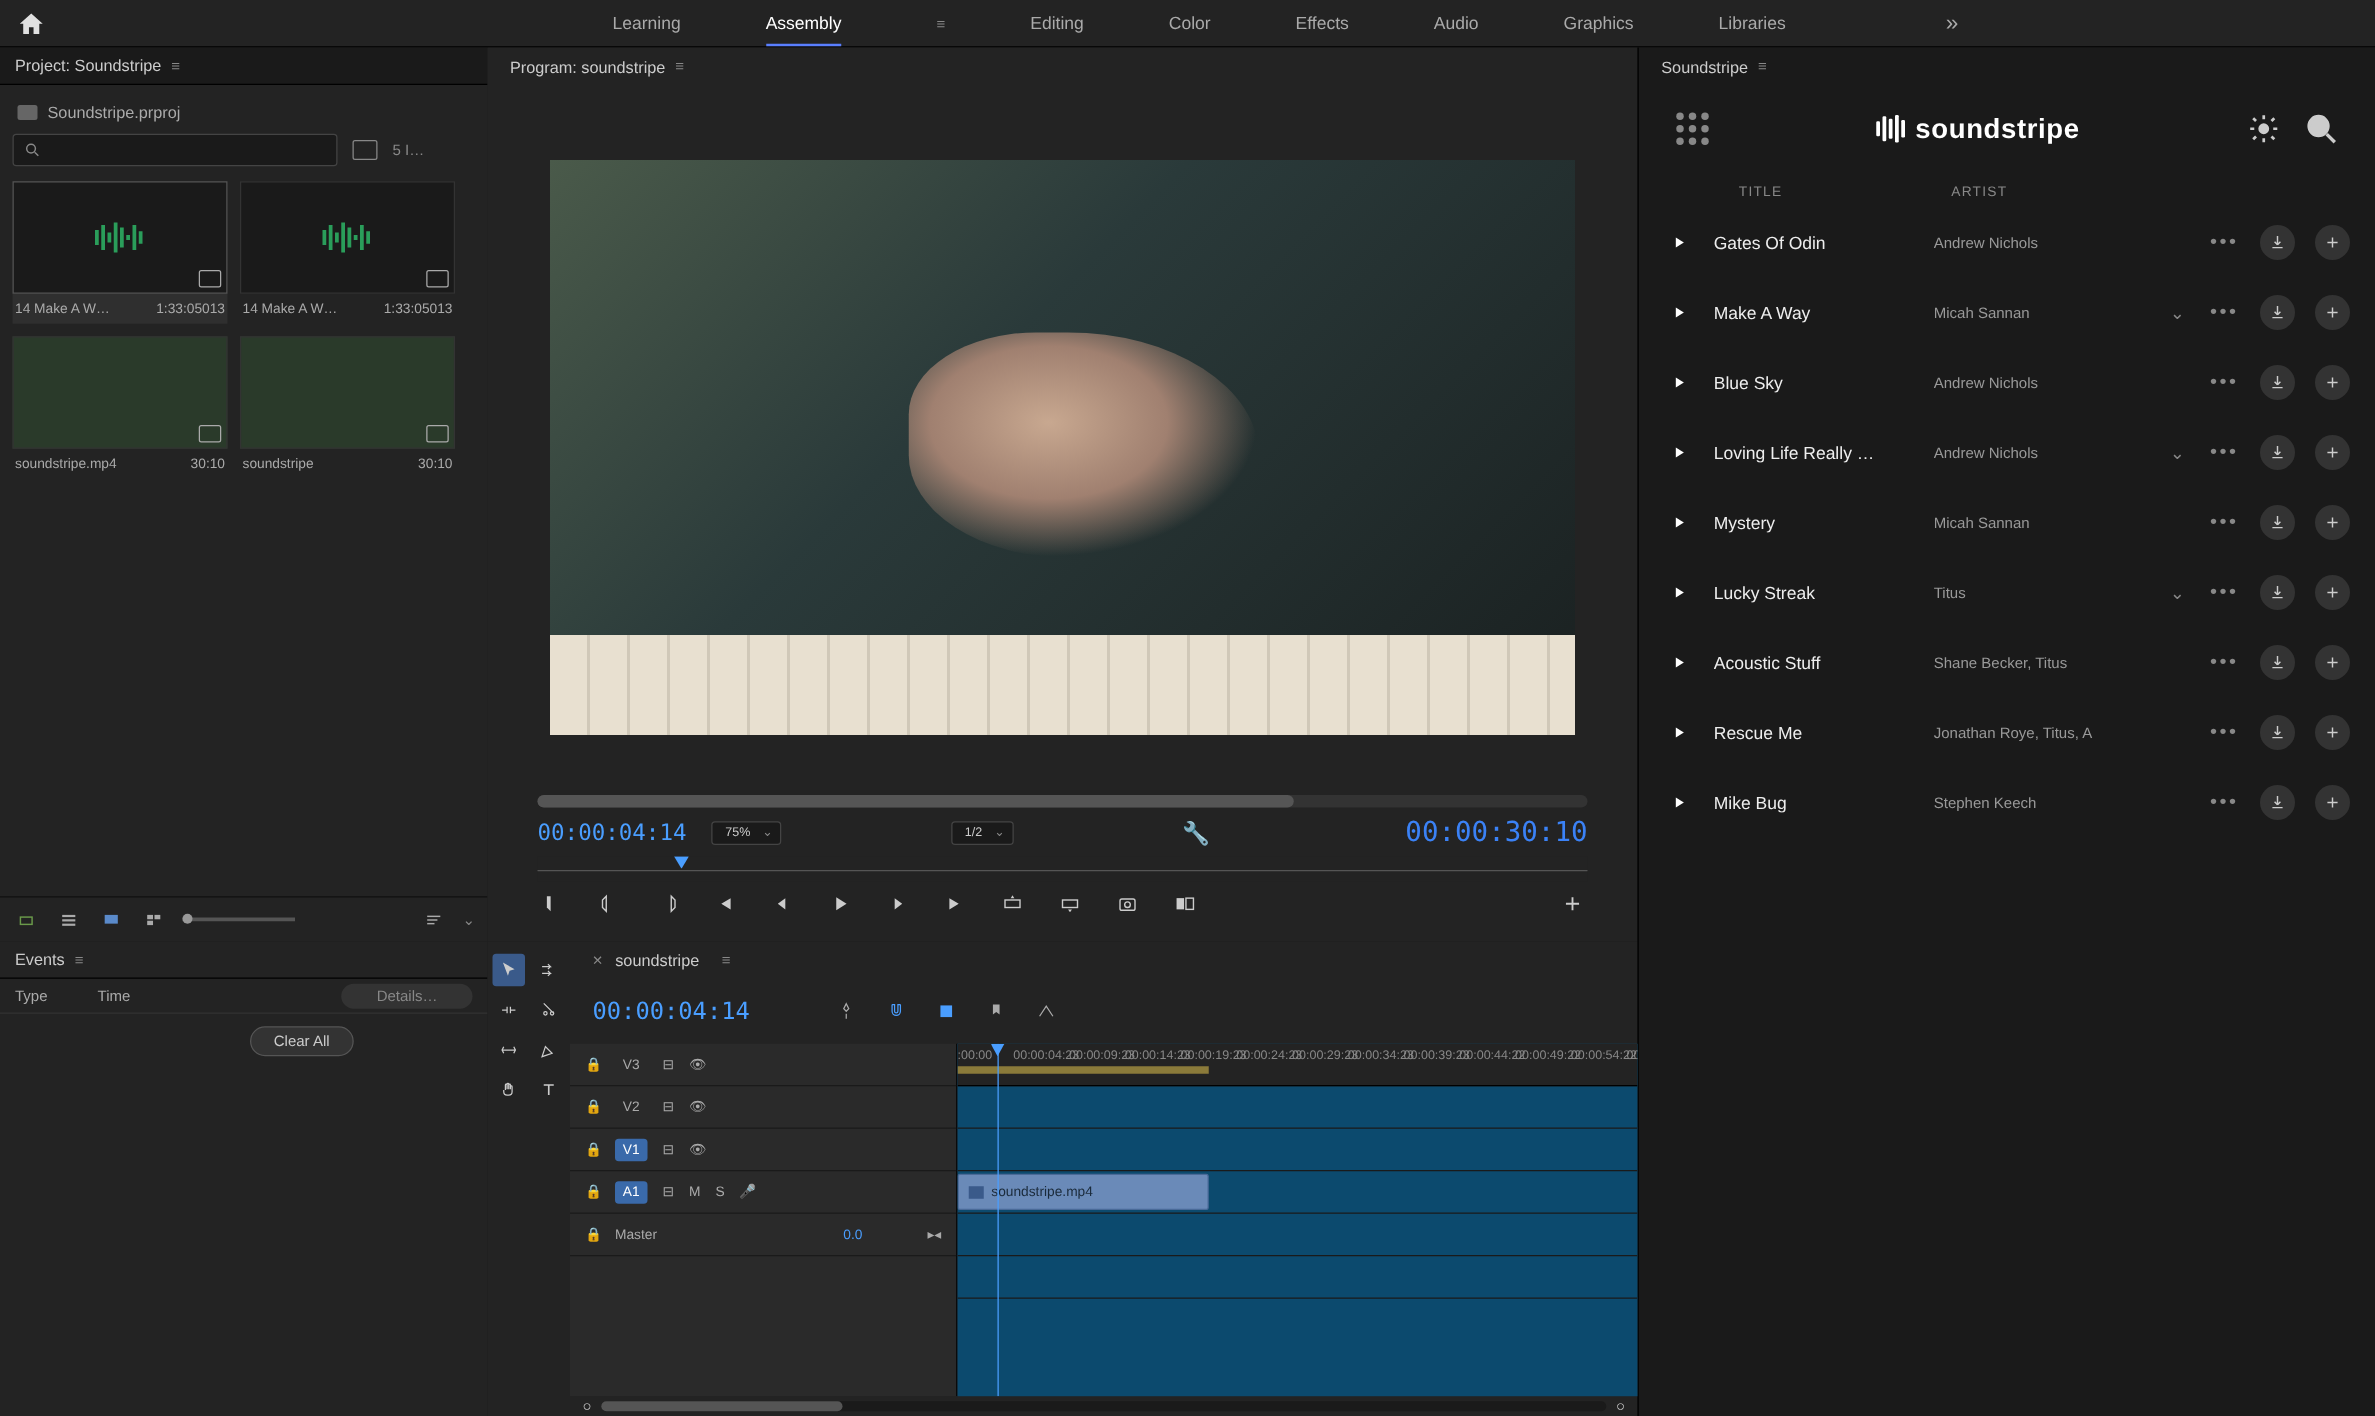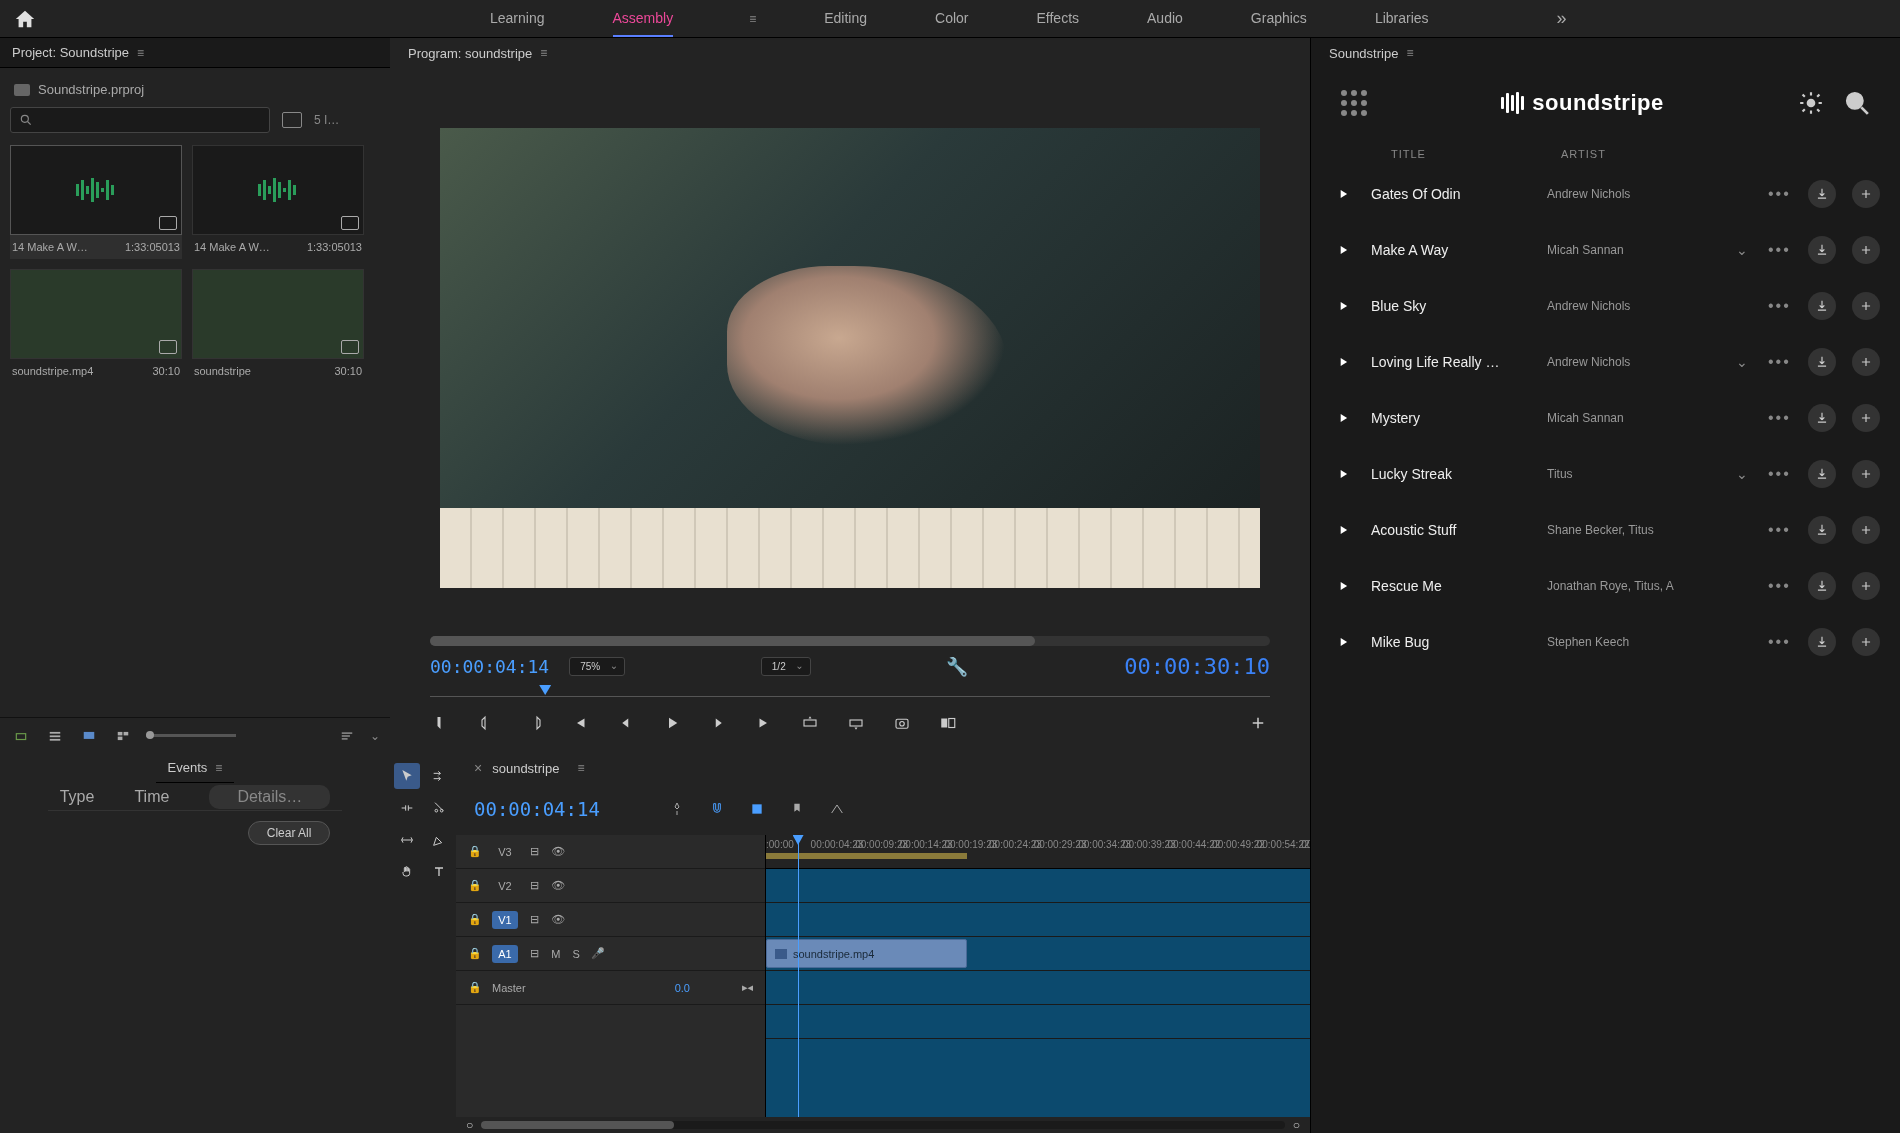--- a/index.html
+++ b/index.html
@@ -4,21 +4,21 @@
 <style>
 * { margin: 0; padding: 0; box-sizing: border-box; font-family: -apple-system, 'Segoe UI', sans-serif; }
 body { background: #1a1a1a; color: #ccc; font-size: 12px; overflow: hidden; width: 1900px; height: 1133px; }
 
 
 .topbar { height: 38px; background: #232323; display: flex; align-items: center; border-bottom: 1px solid #000; }
 .home-icon { width: 50px; display: flex; justify-content: center; }
 .home-icon svg { width: 22px; height: 22px; fill: #e0e0e0; }
 .workspace-tabs { display: flex; margin-left: 440px; height: 100%; align-items: center; gap: 68px; }
 .workspace-tab { color: #aaa; font-size: 14px; cursor: pointer; height: 100%; display: flex; align-items: center; border-bottom: 2px solid transparent; }
-.workspace-tab.active { color: #ec4899; border-bottom: 2px solid #5a7fff; }
+.workspace-tab.active { color: #ffffff; border-bottom: 2px solid #5a7fff; }
 .overflow-icon { margin-left: 60px; color: #aaa; font-size: 18px; }
 
 
 .main { display: flex; height: calc(100% - 38px); }
 .left-col { width: 390px; display: flex; flex-direction: column; }
 .mid-col { flex: 1; display: flex; flex-direction: column; }
 .right-col { width: 590px; background: #1a1a1a; border-left: 1px solid #000; }
 
 
 .panel-header { height: 30px; display: flex; align-items: center; padding: 0 12px; background: #1a1a1a; border-bottom: 1px solid #000; }
@@ -73,24 +73,24 @@
 .ruler { height: 20px; background: #232323; position: relative; margin-bottom: 4px; }
 .ruler::before { content: ''; position: absolute; bottom: 8px; left: 0; right: 0; height: 1px; background: #555; }
 .playhead-mini { position: absolute; left: 13%; top: 0; width: 12px; height: 10px; background: #4a9eff; clip-path: polygon(0 0, 100% 0, 50% 100%); }
 
 .transport { display: flex; justify-content: center; align-items: center; gap: 22px; margin-top: 6px; }
 .transport-btn { width: 24px; height: 24px; display: flex; align-items: center; justify-content: center; cursor: pointer; }
 .transport-btn svg { width: 18px; height: 18px; fill: #ccc; }
 .plus-btn { margin-left: auto; }
 
 
-.events-panel { height: 380px; background: #232323; display: flex; flex-direction: column; align-items: center; }
+.events-panel { height: 380px; background: #232323; display: flex; flex-direction: column; }
 .events-header { height: 30px; display: flex; align-items: center; padding: 0 12px; border-bottom: 1px solid #000; }
 .events-body { flex: 1; padding: 0; }
-.events-cols { display: flex; height: 28px; border-bottom: 1px solid #333; align-items: center; padding: 0 12px; gap: 40px; font-size: 16px; color: #aaa; }
+.events-cols { display: flex; height: 28px; border-bottom: 1px solid #333; align-items: center; padding: 0 12px; gap: 40px; font-size: 12px; color: #aaa; }
 .events-cols .col-details { margin-left: auto; padding: 3px 28px; background: #333; border-radius: 10px; color: #888; }
 .clear-btn { display: block; margin: 10px auto 0 200px; padding: 4px 18px; background: #333; border: 1px solid #555; border-radius: 12px; color: #ccc; font-size: 12px; }
 
 
 .tools-col { width: 66px; background: #232323; padding: 10px 0; display: flex; flex-wrap: wrap; gap: 6px; align-content: flex-start; justify-content: center; }
 .tool-btn { width: 26px; height: 26px; display: flex; align-items: center; justify-content: center; border-radius: 3px; }
 .tool-btn.active { background: #3a5a8a; }
 .tool-btn svg { width: 16px; height: 16px; fill: #ccc; }
 
 

